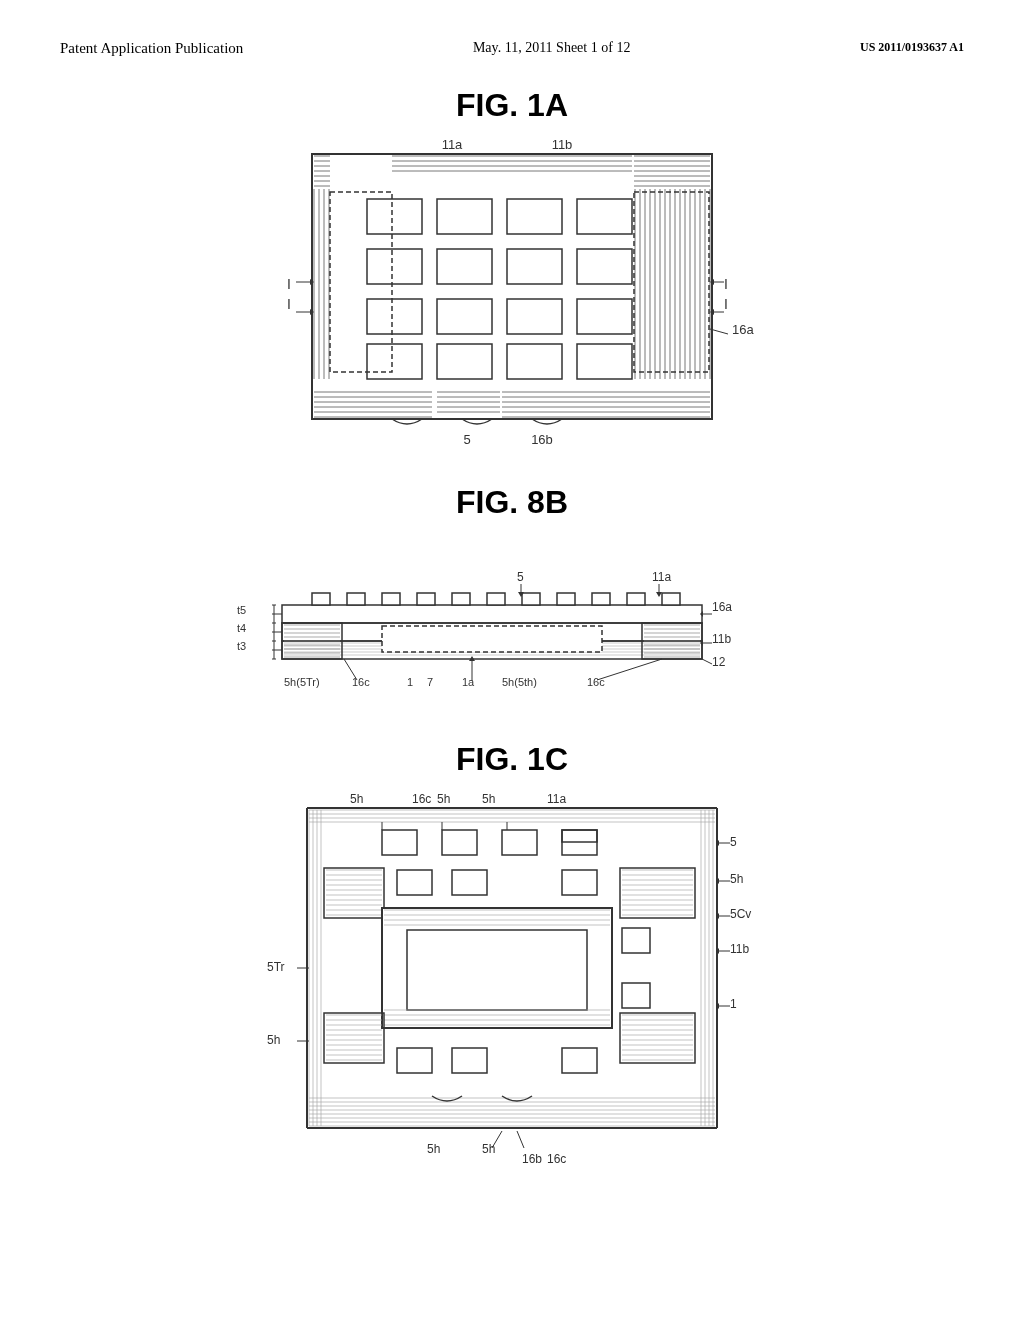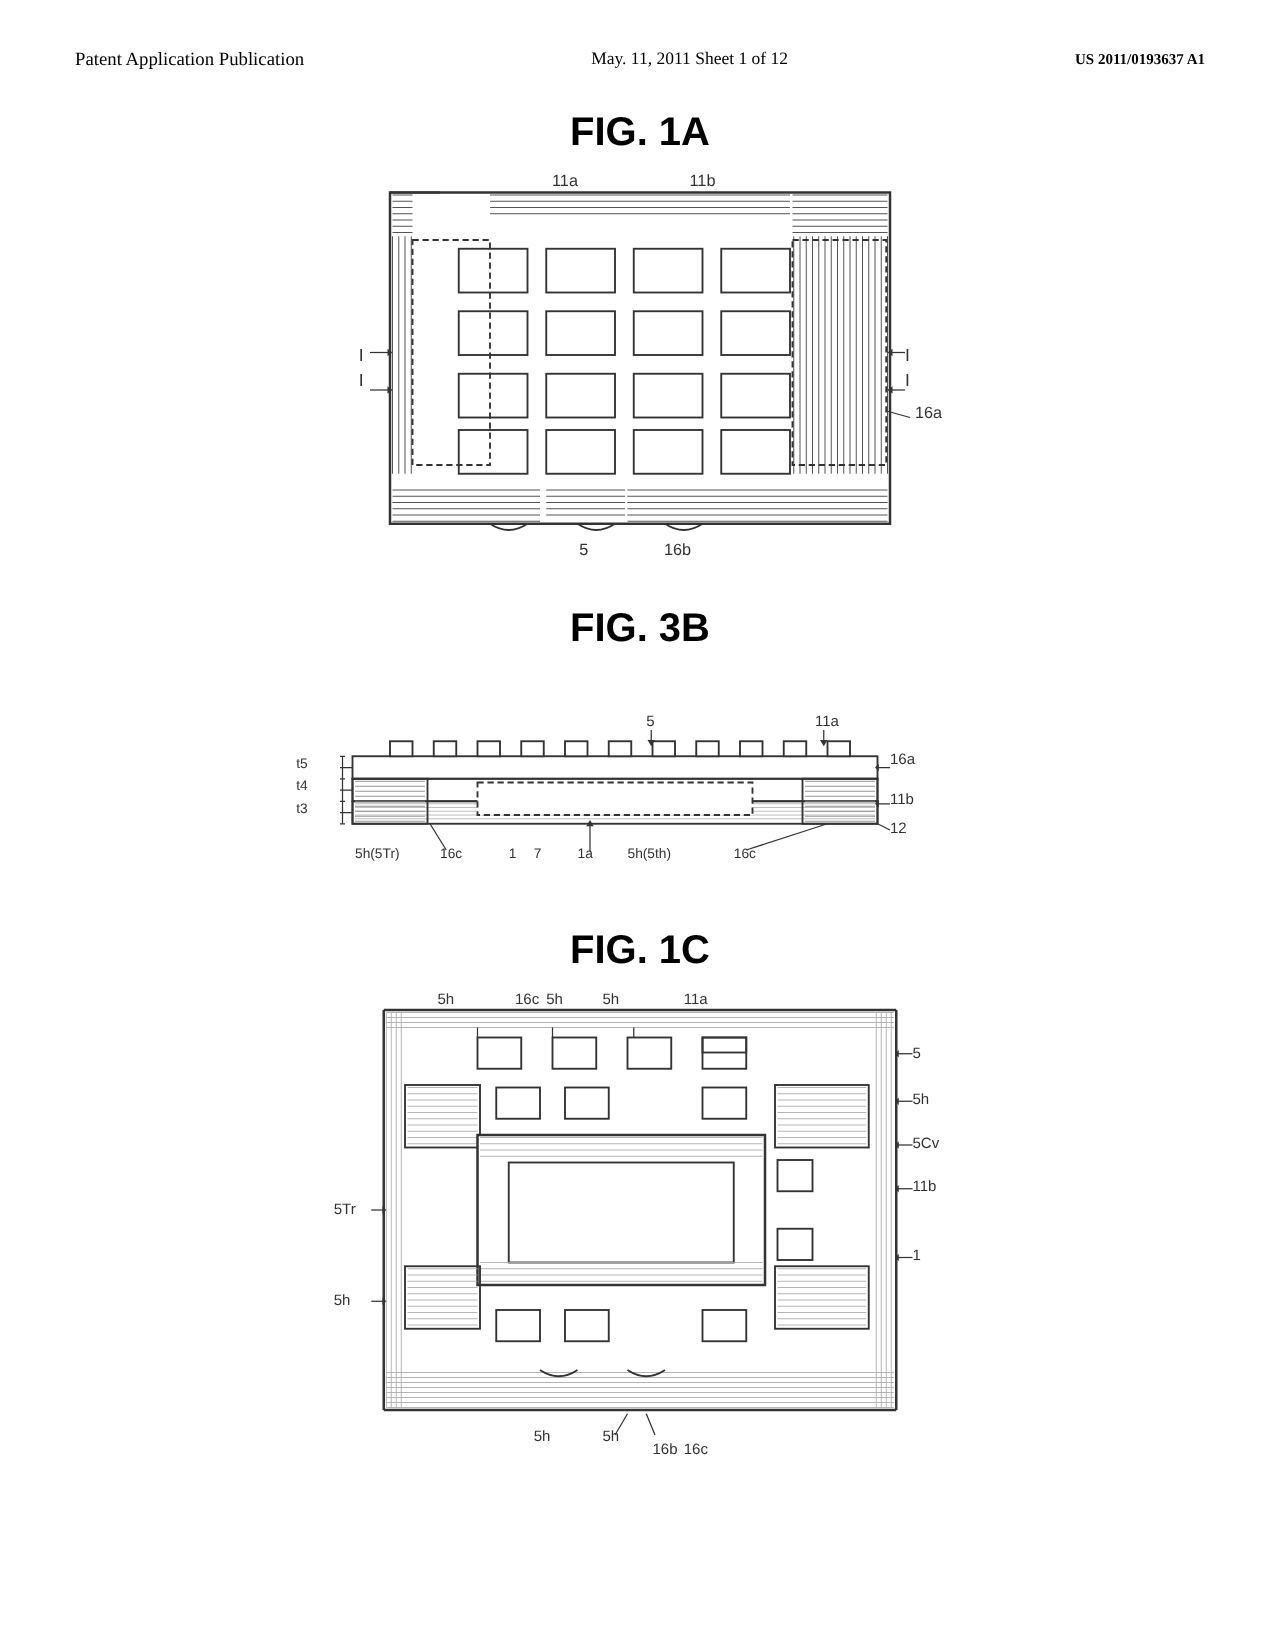--- a/index.html
+++ b/index.html
@@ -194,21 +194,21 @@
       <text x="215" y="310" font-size="13" font-family="Arial" text-anchor="middle" fill="#333">5</text>
 
       <text x="290" y="310" font-size="13" font-family="Arial" text-anchor="middle" fill="#333">16b</text>
 
       <text x="480" y="200" font-size="13" font-family="Arial" fill="#333">16a</text>
       <line x1="458" y1="195" x2="476" y2="200" stroke="#333" stroke-width="1"></line>
     </svg>
   </div>
 
   <div class="figure-section">
-    <div class="fig-title">FIG. 3B</div>
+    <div class="fig-title">FIG. 8B</div>
     <svg width="580" height="180" viewBox="0 0 580 180">
 
       <rect x="60" y="110" width="420" height="18" fill="none" stroke="#333" stroke-width="1.5"></rect>
 
       <line x1="62" y1="112" x2="478" y2="112" stroke="#aaa" stroke-width="0.6"></line>
       <line x1="62" y1="115" x2="478" y2="115" stroke="#aaa" stroke-width="0.6"></line>
       <line x1="62" y1="118" x2="478" y2="118" stroke="#aaa" stroke-width="0.6"></line>
       <line x1="62" y1="121" x2="478" y2="121" stroke="#aaa" stroke-width="0.6"></line>
       <line x1="62" y1="124" x2="478" y2="124" stroke="#aaa" stroke-width="0.6"></line>
 

